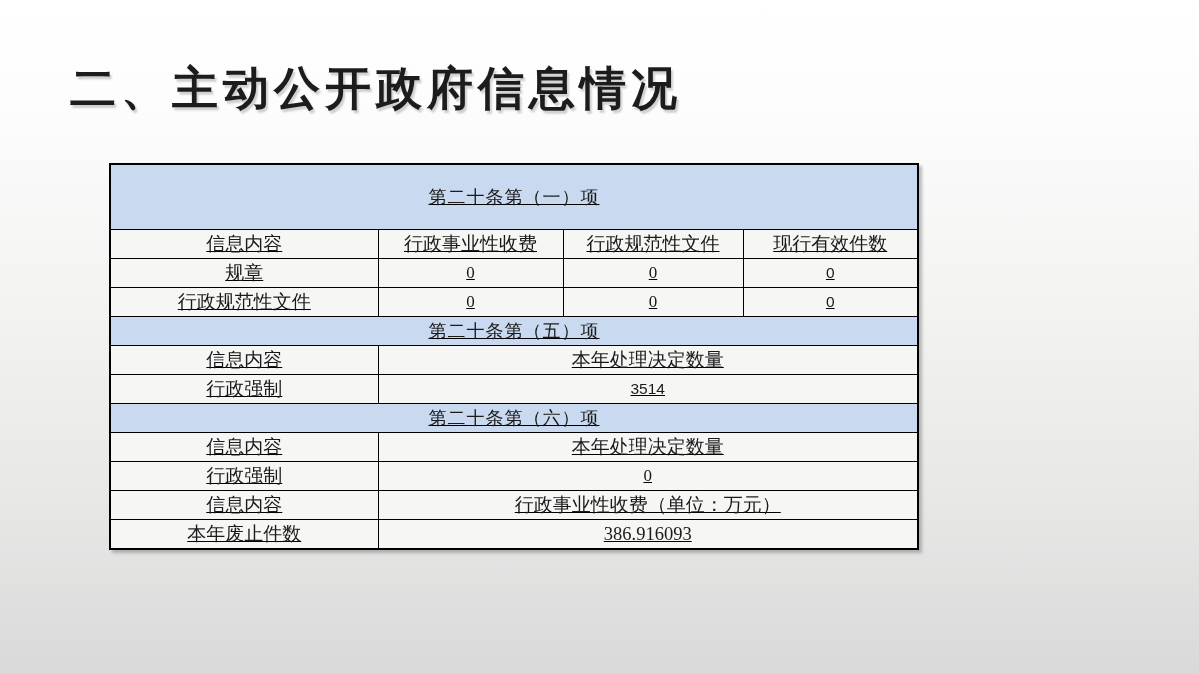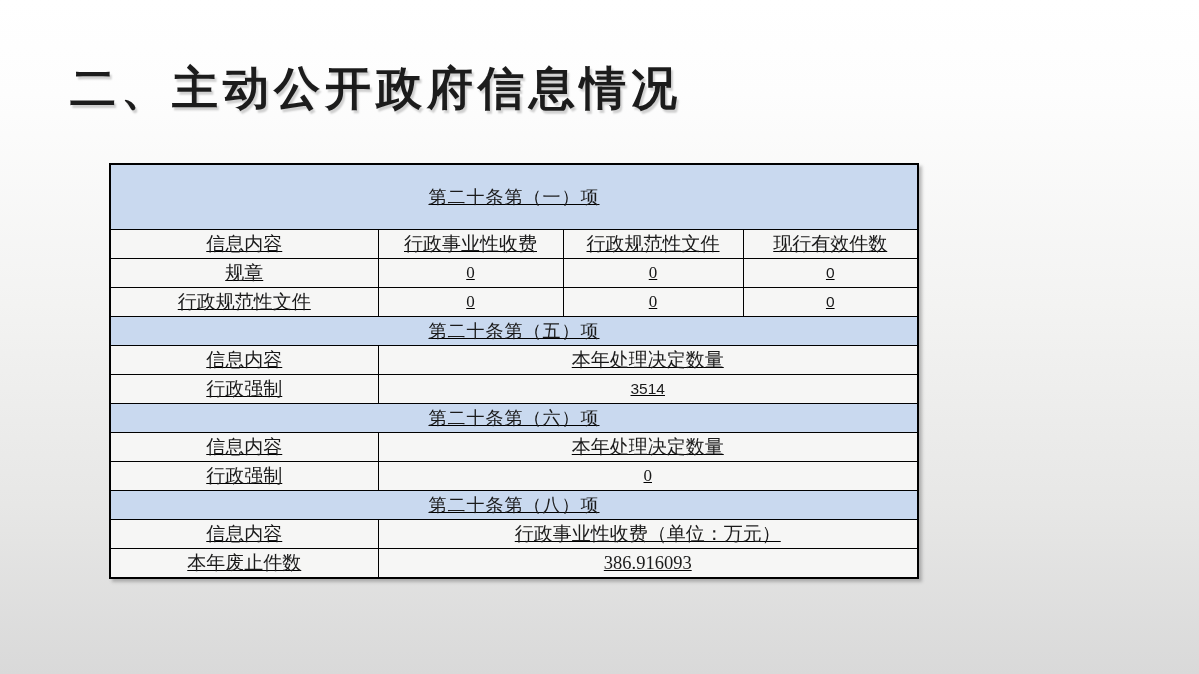--- a/index.html
+++ b/index.html
@@ -132,23 +132,20 @@
       </tr>
       <tr>
         <td>信息内容</td>
         <td colspan="3">本年处理决定数量</td>
       </tr>
       <tr>
         <td>行政强制</td>
         <td colspan="3" class="num-serif">0</td>
       </tr>
 
-      <tr class="section-row">
-        <td colspan="4">第二十条第（八）项</td>
-      </tr>
       <tr>
         <td>信息内容</td>
         <td colspan="3">行政事业性收费（单位：万元）</td>
       </tr>
       <tr>
         <td>本年废止件数</td>
         <td colspan="3" class="num-serif num-big">386.916093</td>
       </tr>
 
     </tbody>

